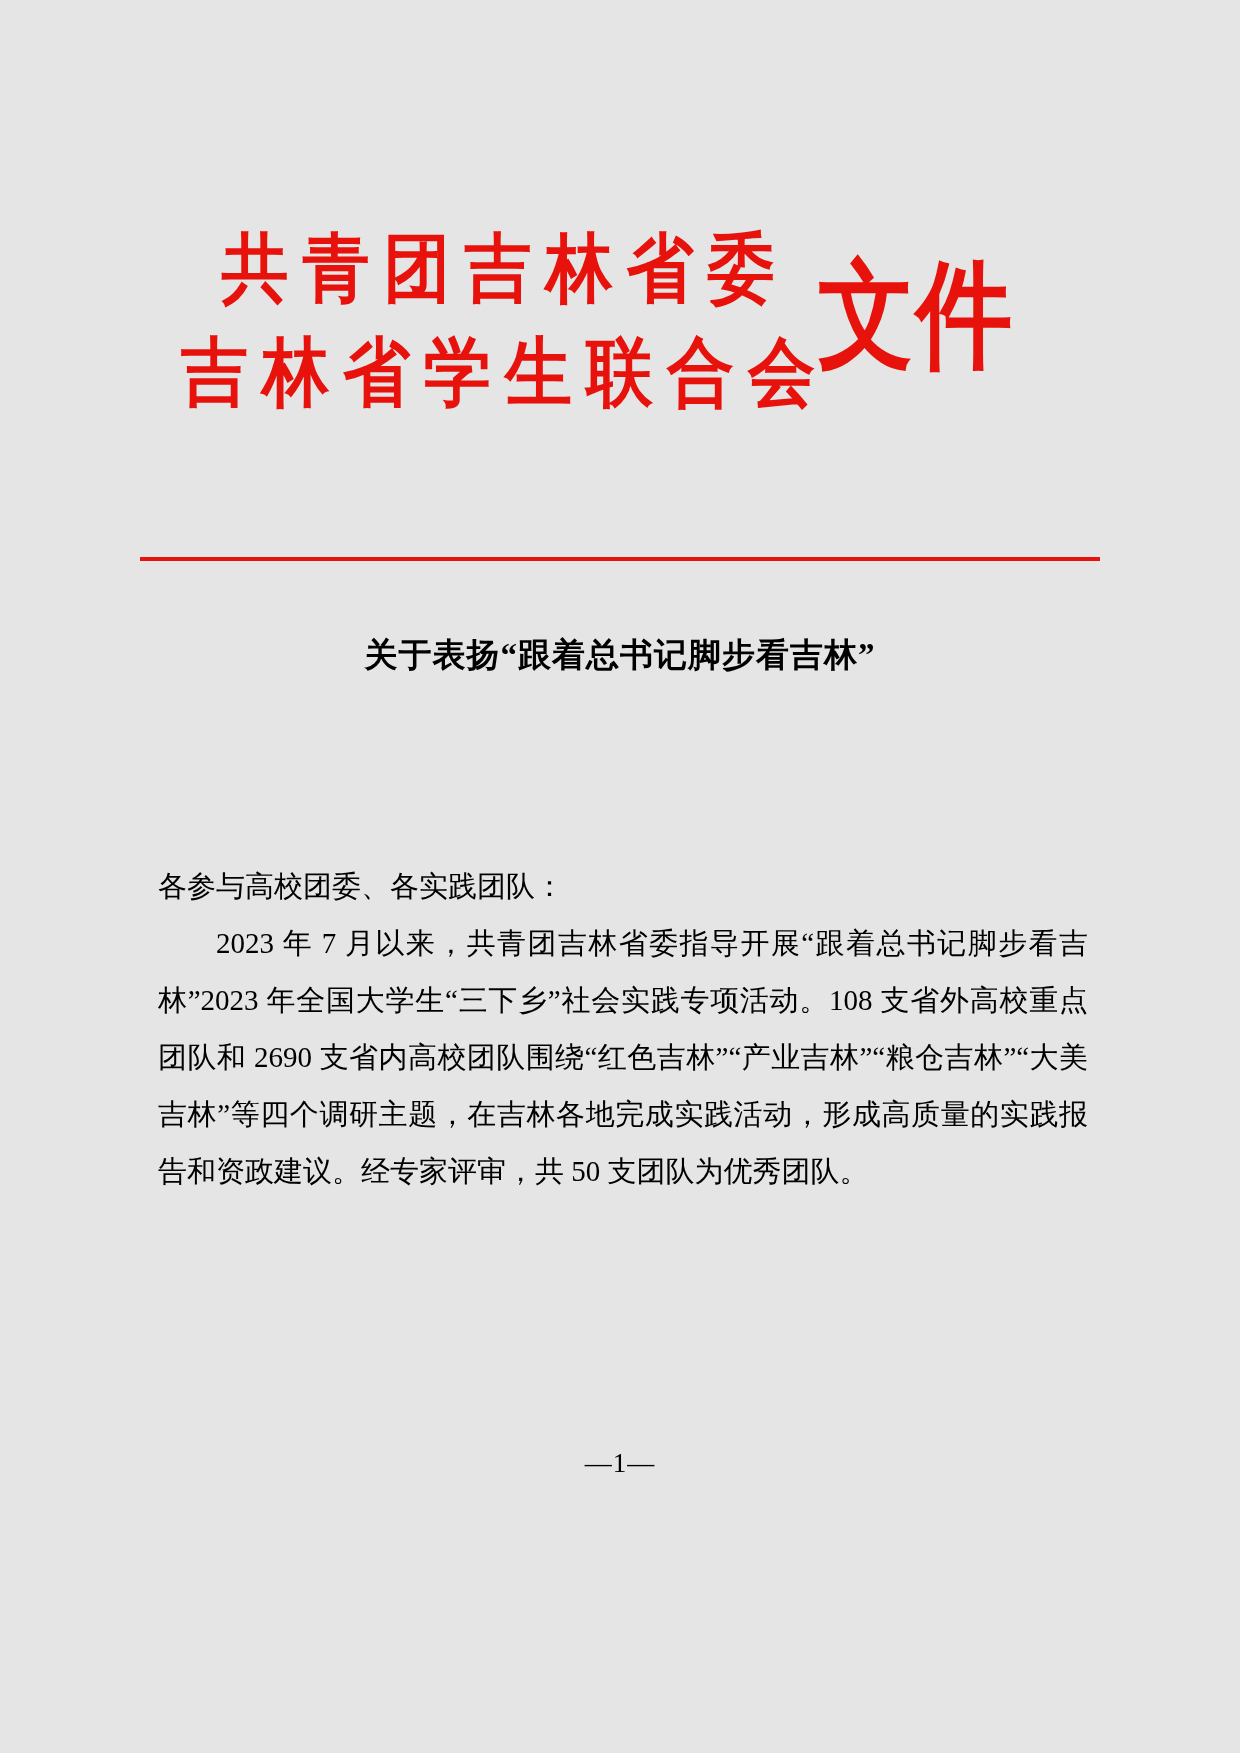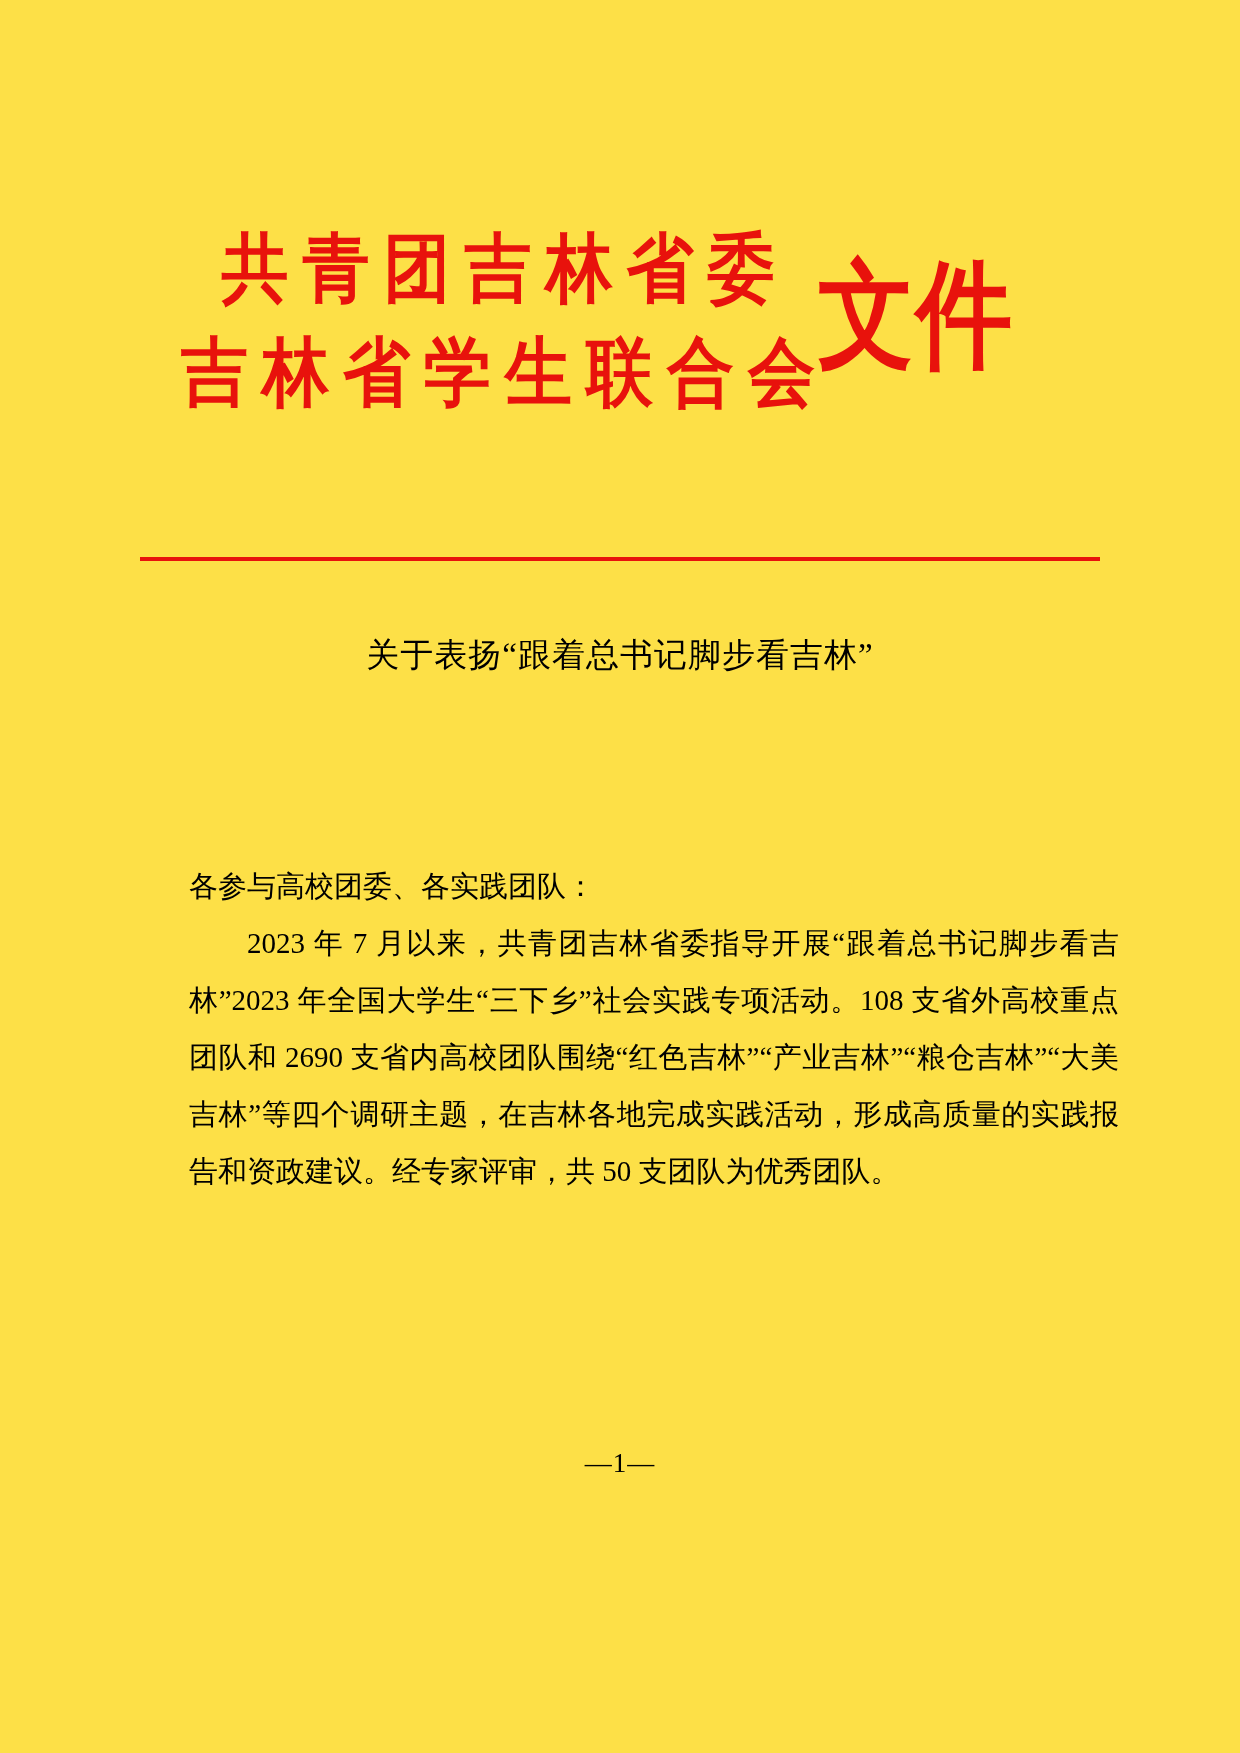--- a/index.html
+++ b/index.html
@@ -4,21 +4,21 @@
 <style>
   html, body {
     margin: 0;
     padding: 0;
     background: #ffffff;
   }
   .page {
     position: relative;
     width: 1240px;
     height: 1753px;
-    background: #fde047;
+    background: #e5e5e5;
     font-family: "Liberation Serif", serif;
     overflow: hidden;
   }
 
   
   .masthead {
     position: absolute;
     left: 0;
     top: 210px;
     width: 1240px;
@@ -68,39 +68,38 @@
   }
 
   
   .doc-title {
     position: absolute;
     left: 170px;
     top: 628px;
     width: 900px;
     text-align: center;
     color: #000;
-    font-weight: normal;
+    font-weight: bold;
     font-size: 33px;
     line-height: 54px;
     letter-spacing: 1px;
   }
   .doc-title div { white-space: nowrap; }
 
   
   .body-text {
     position: absolute;
     left: 158px;
     top: 858px;
     width: 930px;
     color: #000;
     font-size: 29px;
     line-height: 57px;
     text-align: justify;
     text-justify: inter-ideograph;
-    margin-left: 31px;
   }
   .body-text p {
     margin: 0;
   }
   .p-indent { text-indent: 2em; }
 
   
   .page-num {
     position: absolute;
     left: 0;

